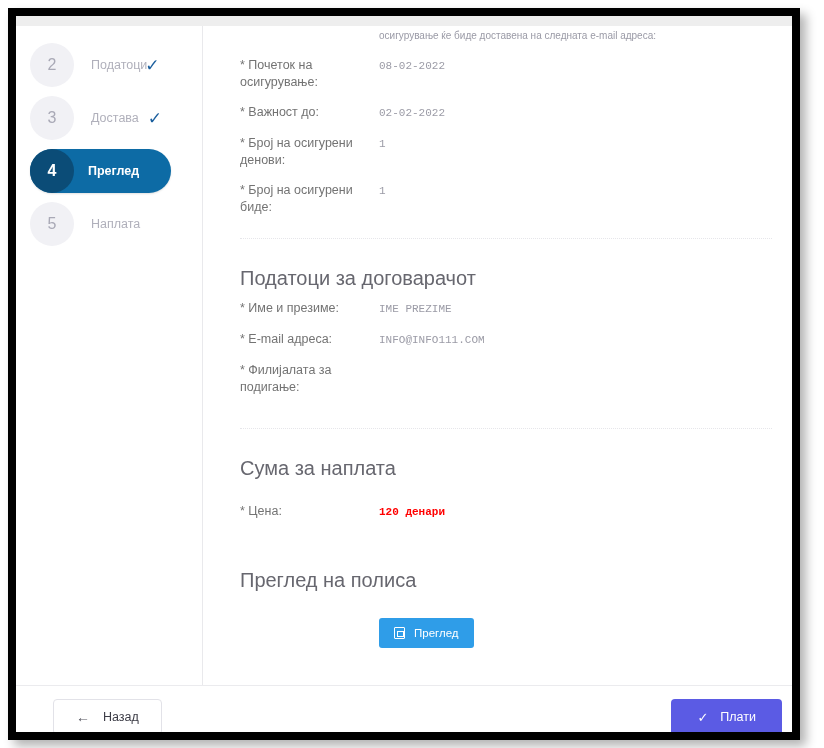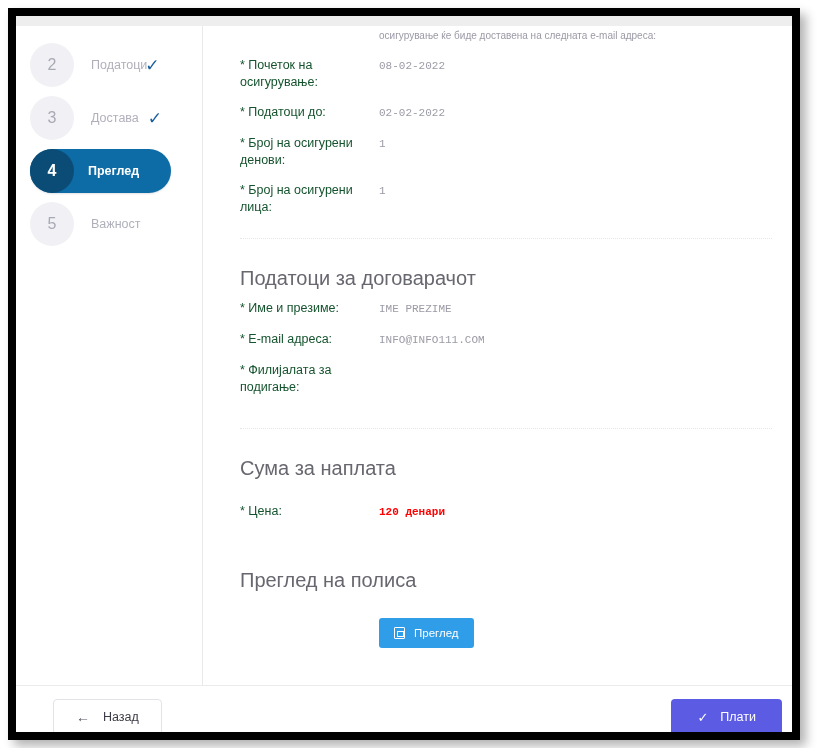--- a/index.html
+++ b/index.html
@@ -139,21 +139,21 @@
 
   .field-row {
     display: flex;
     align-items: flex-start;
     margin-top: 13px;
   }
   .field-label {
     width: 139px;
     flex: 0 0 139px;
     font-size: 12.5px;
-    color: #14532d;
+    color: #737373;
     line-height: 17px;
     padding-right: 10px;
   }
   .field-value {
     font-size: 11px;
     color: #9b9ba6;
     line-height: 17px;
     padding-top: 1px;
     font-family: Liberation Mono, monospace;
   }
@@ -273,46 +273,46 @@
             <div class="step-check loose">✓</div>
           </div>
 
           <div class="step active">
             <div class="step-num">4</div>
             <div class="step-label">Преглед</div>
           </div>
 
           <div class="step">
             <div class="step-num">5</div>
-            <div class="step-label">Важност</div>
+            <div class="step-label">Наплата</div>
           </div>
 
         </div>
 
         <div class="content">
 
           <div class="intro-line">осигурување ќе биде доставена на следната e-mail адреса:</div>
 
           <div class="field-row">
             <div class="field-label">* Почеток на осигурување:</div>
             <div class="field-value">08-02-2022</div>
           </div>
 
           <div class="field-row">
-            <div class="field-label">* Податоци до:</div>
+            <div class="field-label">* Важност до:</div>
             <div class="field-value">02-02-2022</div>
           </div>
 
           <div class="field-row">
             <div class="field-label">* Број на осигурени денови:</div>
             <div class="field-value">1</div>
           </div>
 
           <div class="field-row">
-            <div class="field-label">* Број на осигурени лица:</div>
+            <div class="field-label">* Број на осигурени биде:</div>
             <div class="field-value">1</div>
           </div>
 
           <div class="divider-dotted"></div>
 
           <div class="section-title">Податоци за договарачот</div>
 
           <div class="field-row" style="margin-top:10px">
             <div class="field-label">* Име и презиме:</div>
             <div class="field-value">IME PREZIME</div>

